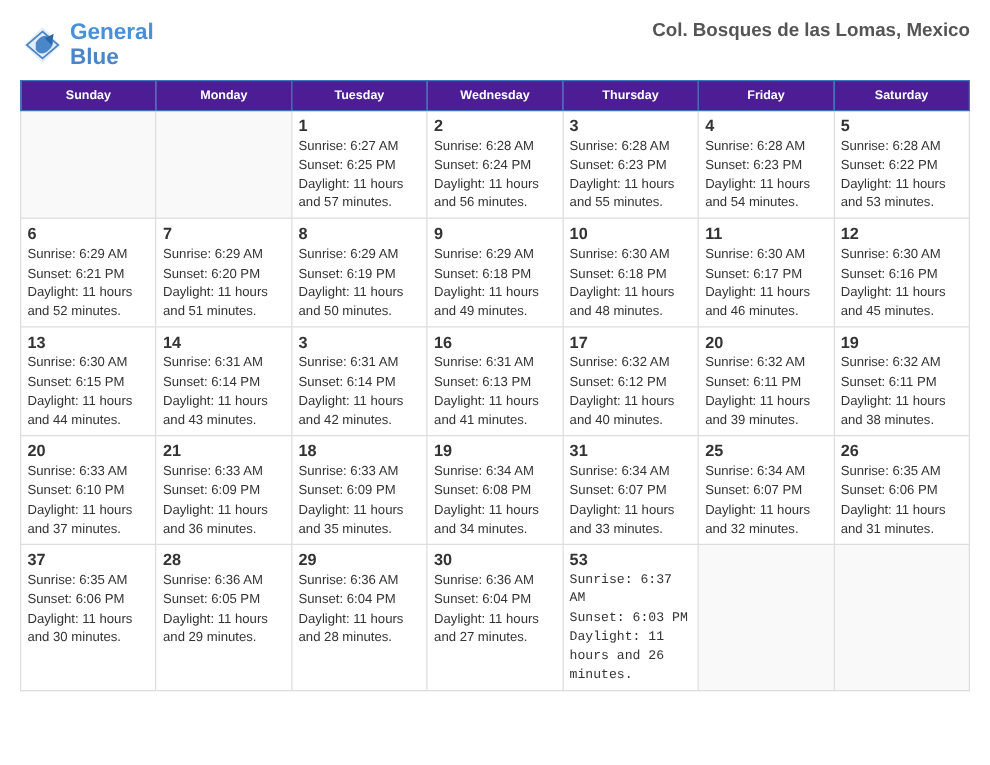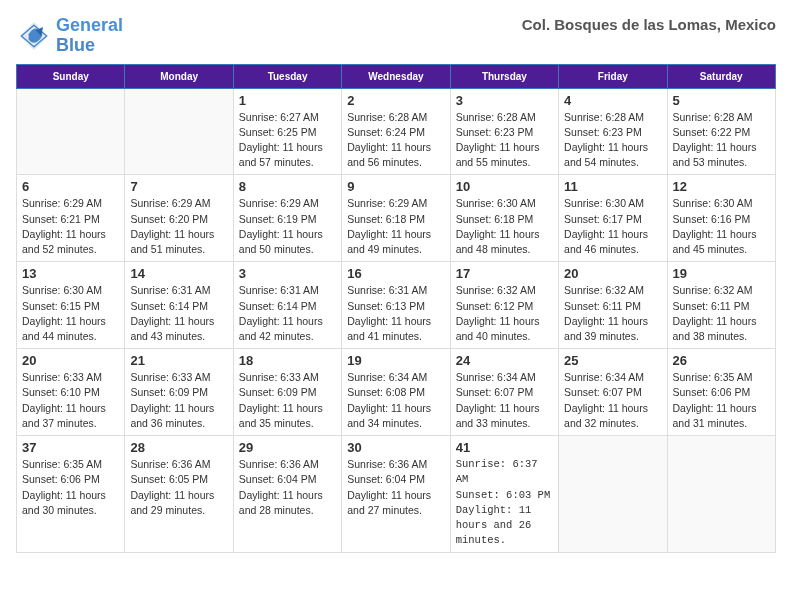--- a/index.html
+++ b/index.html
@@ -261,21 +261,21 @@
 Sunset: 6:09 PM
 Daylight: 11 hours and 35 minutes.</div>
         </td>
         <td>
           <span class="day-num">19</span>
           <div class="day-info" style="white-space: pre-line;">Sunrise: 6:34 AM
 Sunset: 6:08 PM
 Daylight: 11 hours and 34 minutes.</div>
         </td>
         <td>
-          <span class="day-num">24</span>
+          <span class="day-num">31</span>
           <div class="day-info" style="white-space: pre-line;">Sunrise: 6:34 AM
 Sunset: 6:07 PM
 Daylight: 11 hours and 33 minutes.</div>
         </td>
         <td>
           <span class="day-num">25</span>
           <div class="day-info" style="white-space: pre-line;">Sunrise: 6:34 AM
 Sunset: 6:07 PM
 Daylight: 11 hours and 32 minutes.</div>
         </td>
@@ -305,21 +305,21 @@
 Sunset: 6:04 PM
 Daylight: 11 hours and 28 minutes.</div>
         </td>
         <td>
           <span class="day-num">30</span>
           <div class="day-info" style="white-space: pre-line;">Sunrise: 6:36 AM
 Sunset: 6:04 PM
 Daylight: 11 hours and 27 minutes.</div>
         </td>
         <td>
-          <span class="day-num">41</span>
+          <span class="day-num">53</span>
           <div class="day-info" style="white-space: pre-line; font-family: Liberation Mono, monospace;">Sunrise: 6:37 AM
 Sunset: 6:03 PM
 Daylight: 11 hours and 26 minutes.</div>
         </td>
         <td class="empty"></td>
         <td class="empty"></td>
       </tr>
     </tbody>
 </table>
 

